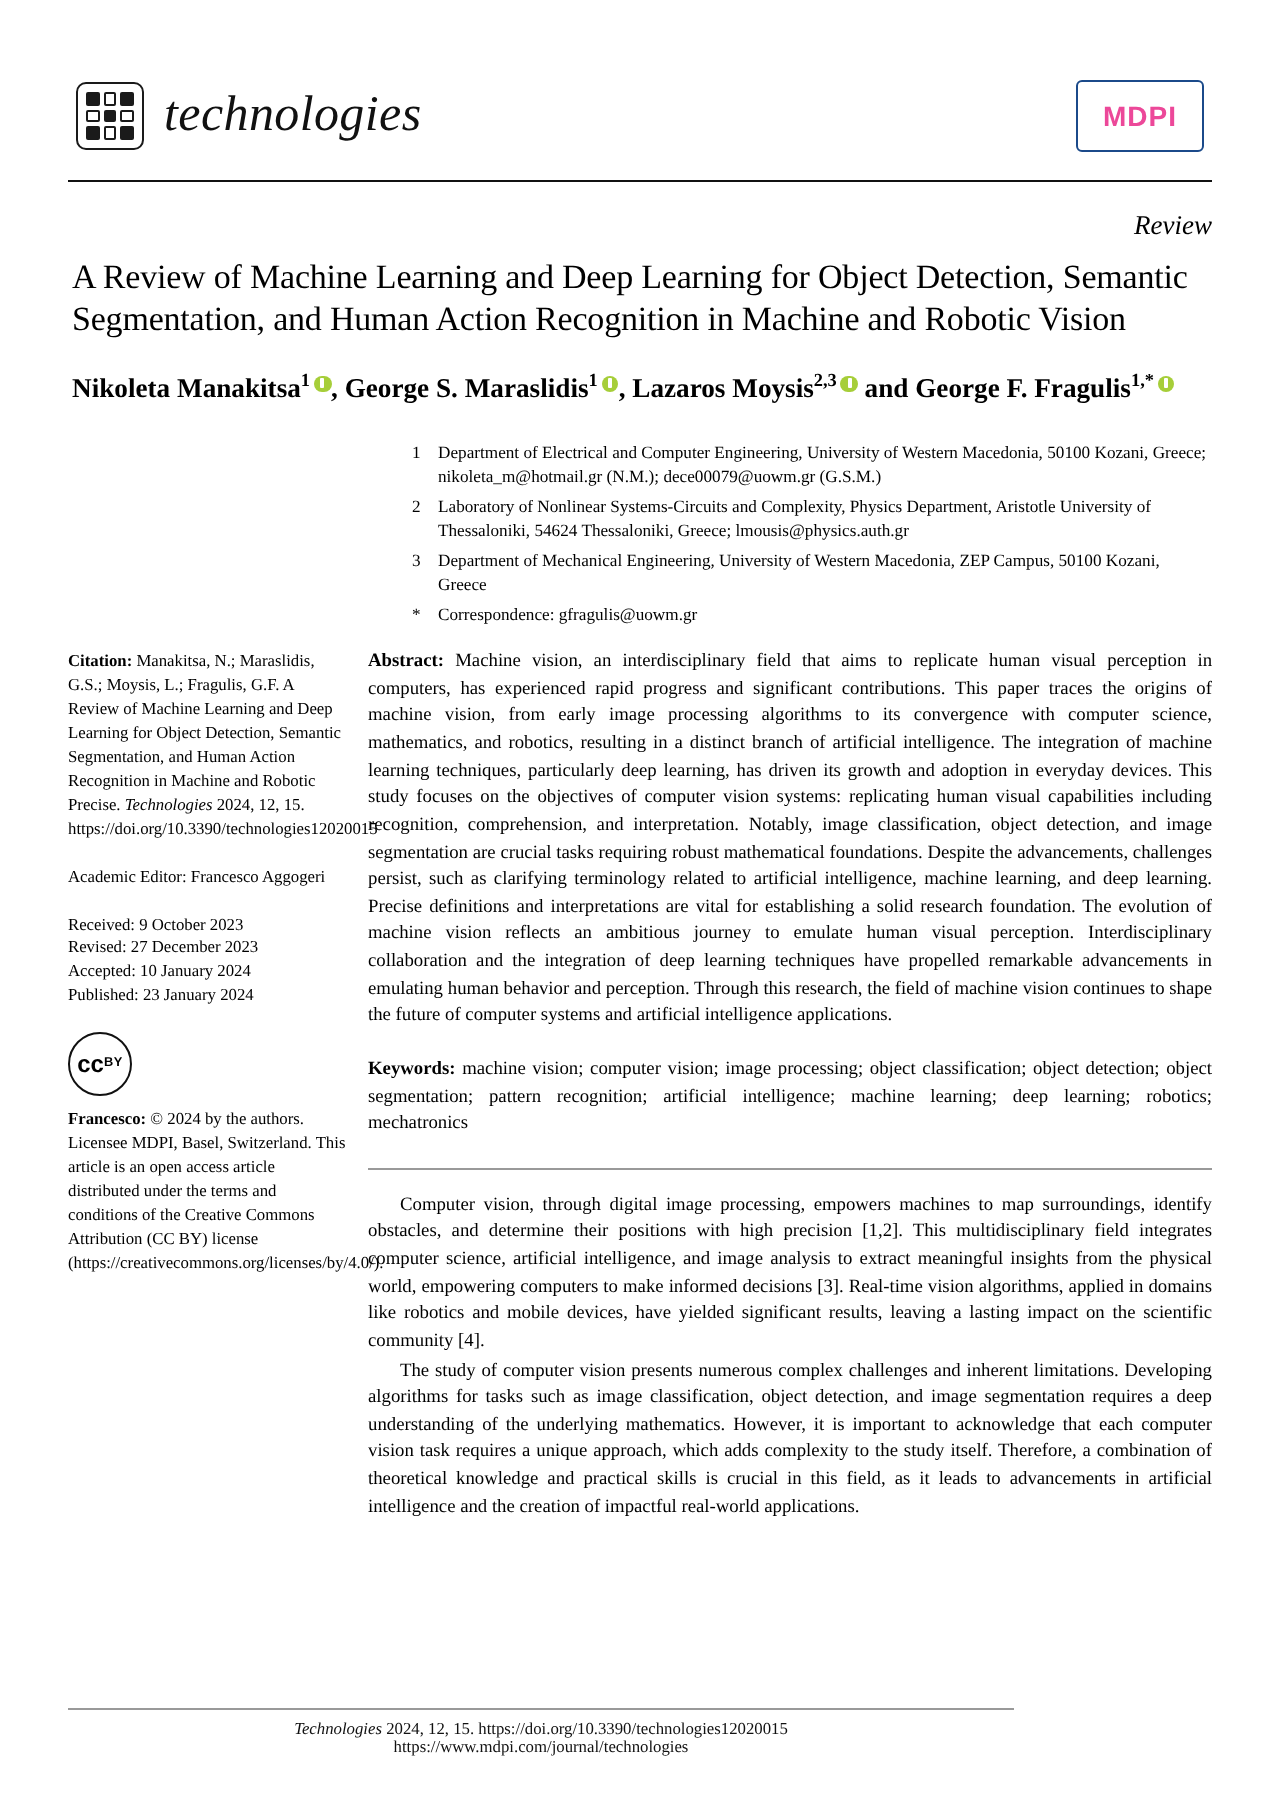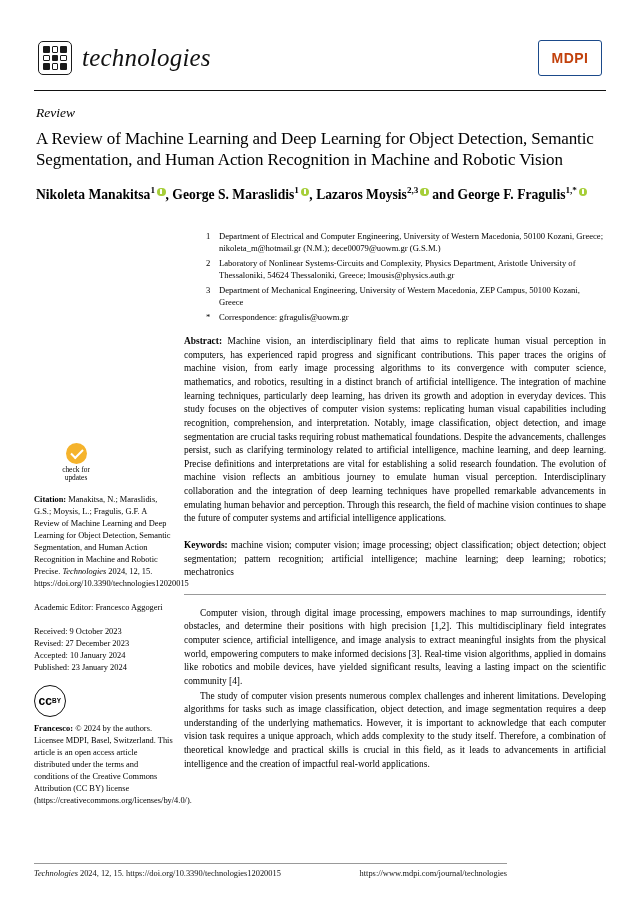--- a/index.html
+++ b/index.html
@@ -65,53 +65,54 @@
     letter-spacing: 0.2px;
     color: #111;
   }
   .mdpi-logo {
     width: 62px; height: 34px;
     border: 1.5px solid #1b4a8a;
     border-radius: 3px;
     display: flex;
     align-items: center;
     justify-content: center;
-    color: #c2410c;
+    color: #ec4899;
     font-family: "Liberation Sans", sans-serif;
     font-weight: bold;
     font-size: 14px;
     letter-spacing: 0.5px;
   }
   .rule {
     border: 0;
     border-top: 1px solid #111;
     margin: 4px 0 14px 0;
   }
 
   
   .artcat {
     font-family: "Liberation Serif", serif;
     font-style: italic;
     font-size: 13.5px;
-    margin: 2px 0 8px 2px;
+    margin: 2px 0 8px 12px;
+    text-align: right;
   }
   .title {
     font-family: "Liberation Serif", serif;
     font-weight: normal;
     font-size: 17px;
     line-height: 1.22;
     margin: 0 0 14px 2px;
     letter-spacing: -0.1px;
   }
   .authors {
     font-family: "Liberation Serif", serif;
     font-weight: bold;
     font-size: 13.6px;
     line-height: 1.4;
-    margin: 0 0 26px 2px;
+    margin: 0 0 16px 2px;
   }
   sup.aff { font-weight: bold; font-size: 9.2px; vertical-align: super; }
   .orcid {
     display: inline-block;
     width: 8.5px; height: 8.5px;
     border-radius: 50%;
     background: #a6ce39;
     position: relative;
     top: -3px;
     margin-left: 2px;
@@ -248,21 +249,22 @@
     color: #111;
   }
   .footer-rule {
     border: 0;
     border-top: 0.8px solid #999;
     margin-bottom: 5px;
   }
   .footer-row {
     display: flex;
     justify-content: space-between;
-    align-items: flex-end;
+    align-items: center;
+    flex-direction: column;
   }
   .footer i { font-style: italic; }
 </style>
 </head>
 <body>
 
 <div class="page">
   <div class="content">
 
     <div class="masthead">
@@ -311,25 +313,20 @@
       <div class="affil-row">
         <div class="affil-num">*</div>
         <div class="affil-txt">Correspondence: gfragulis@uowm.gr</div>
       </div>
     </div>
 
     <div class="cols">
 
       <div class="col-left">
 
-        <div class="checkupdates">
-          <div class="cu-badge"></div>
-          <div class="cu-t1">check for</div>
-          <div class="cu-t2">updates</div>
-        </div>
 
         <div class="leftblock">
           <b>Citation:</b>
           <span>Manakitsa, N.; Maraslidis, G.S.; Moysis, L.; Fragulis, G.F. A Review of Machine Learning and Deep Learning for Object Detection, Semantic Segmentation, and Human Action Recognition in Machine and Robotic Precise.</span>
           <i>Technologies</i>
           <span>2024, 12, 15. https://doi.org/10.3390/technologies12020015</span>
         </div>
 
         <div class="leftblock">
           <span>Academic Editor:</span>

